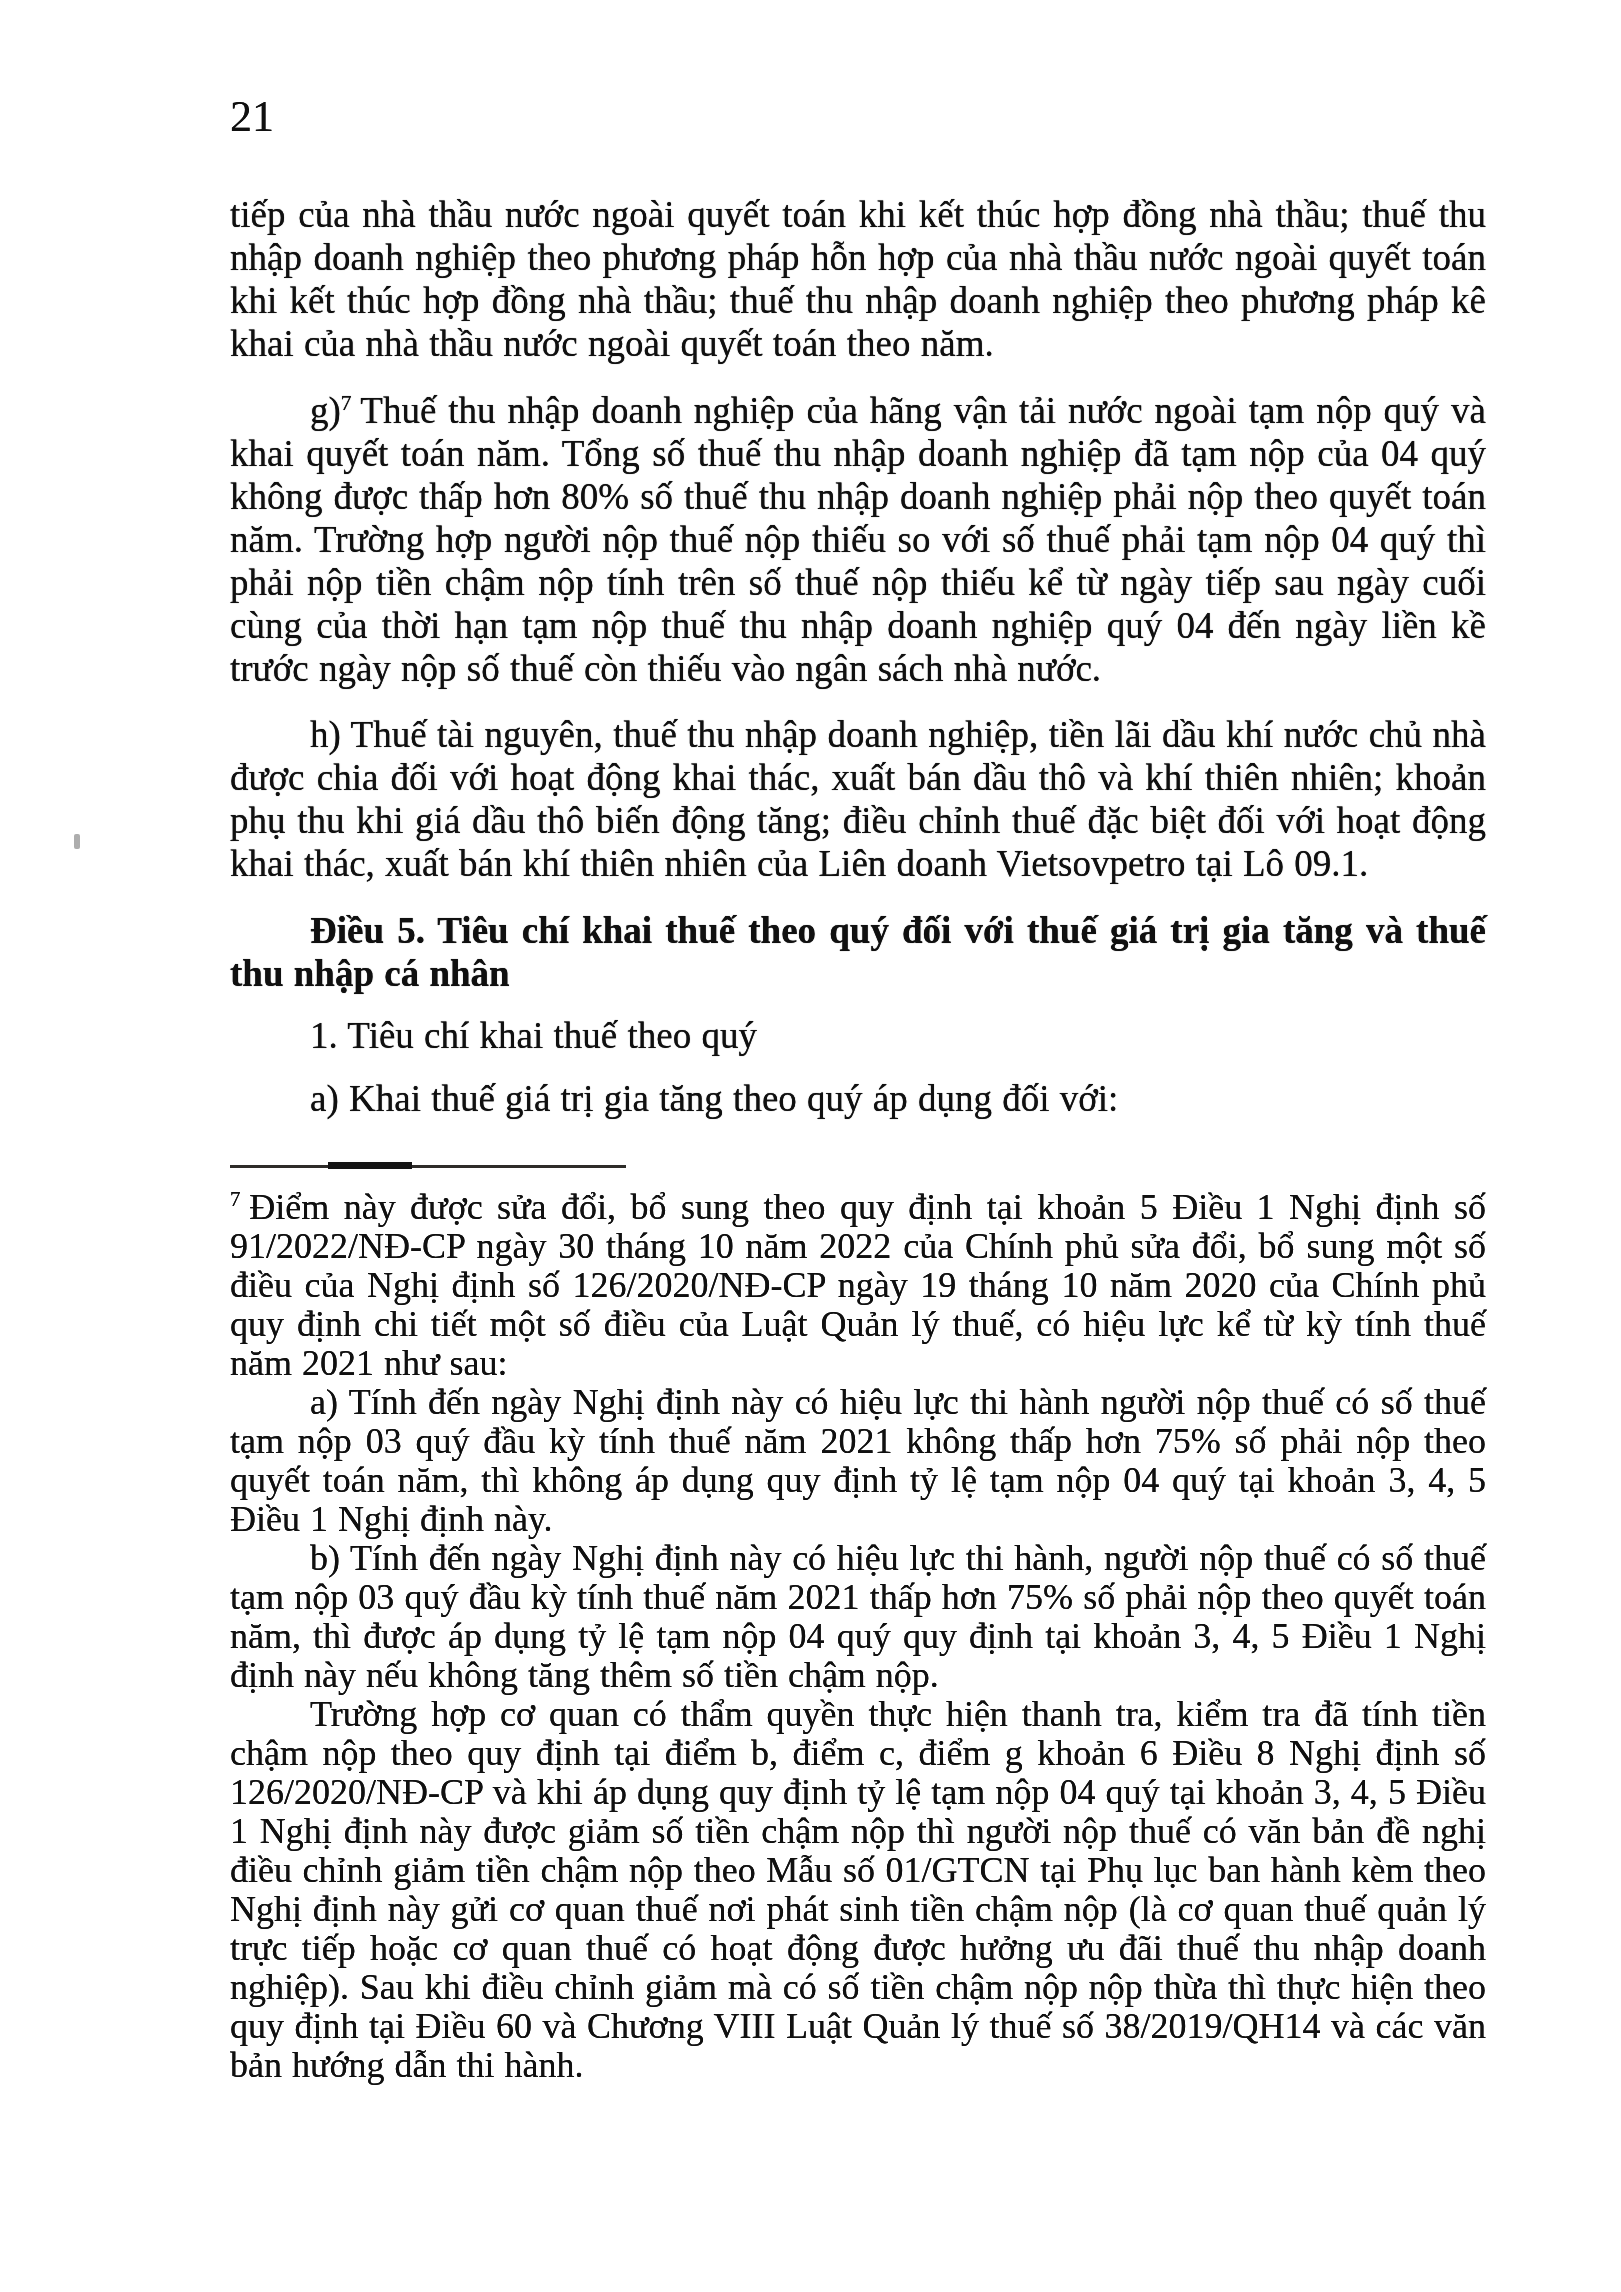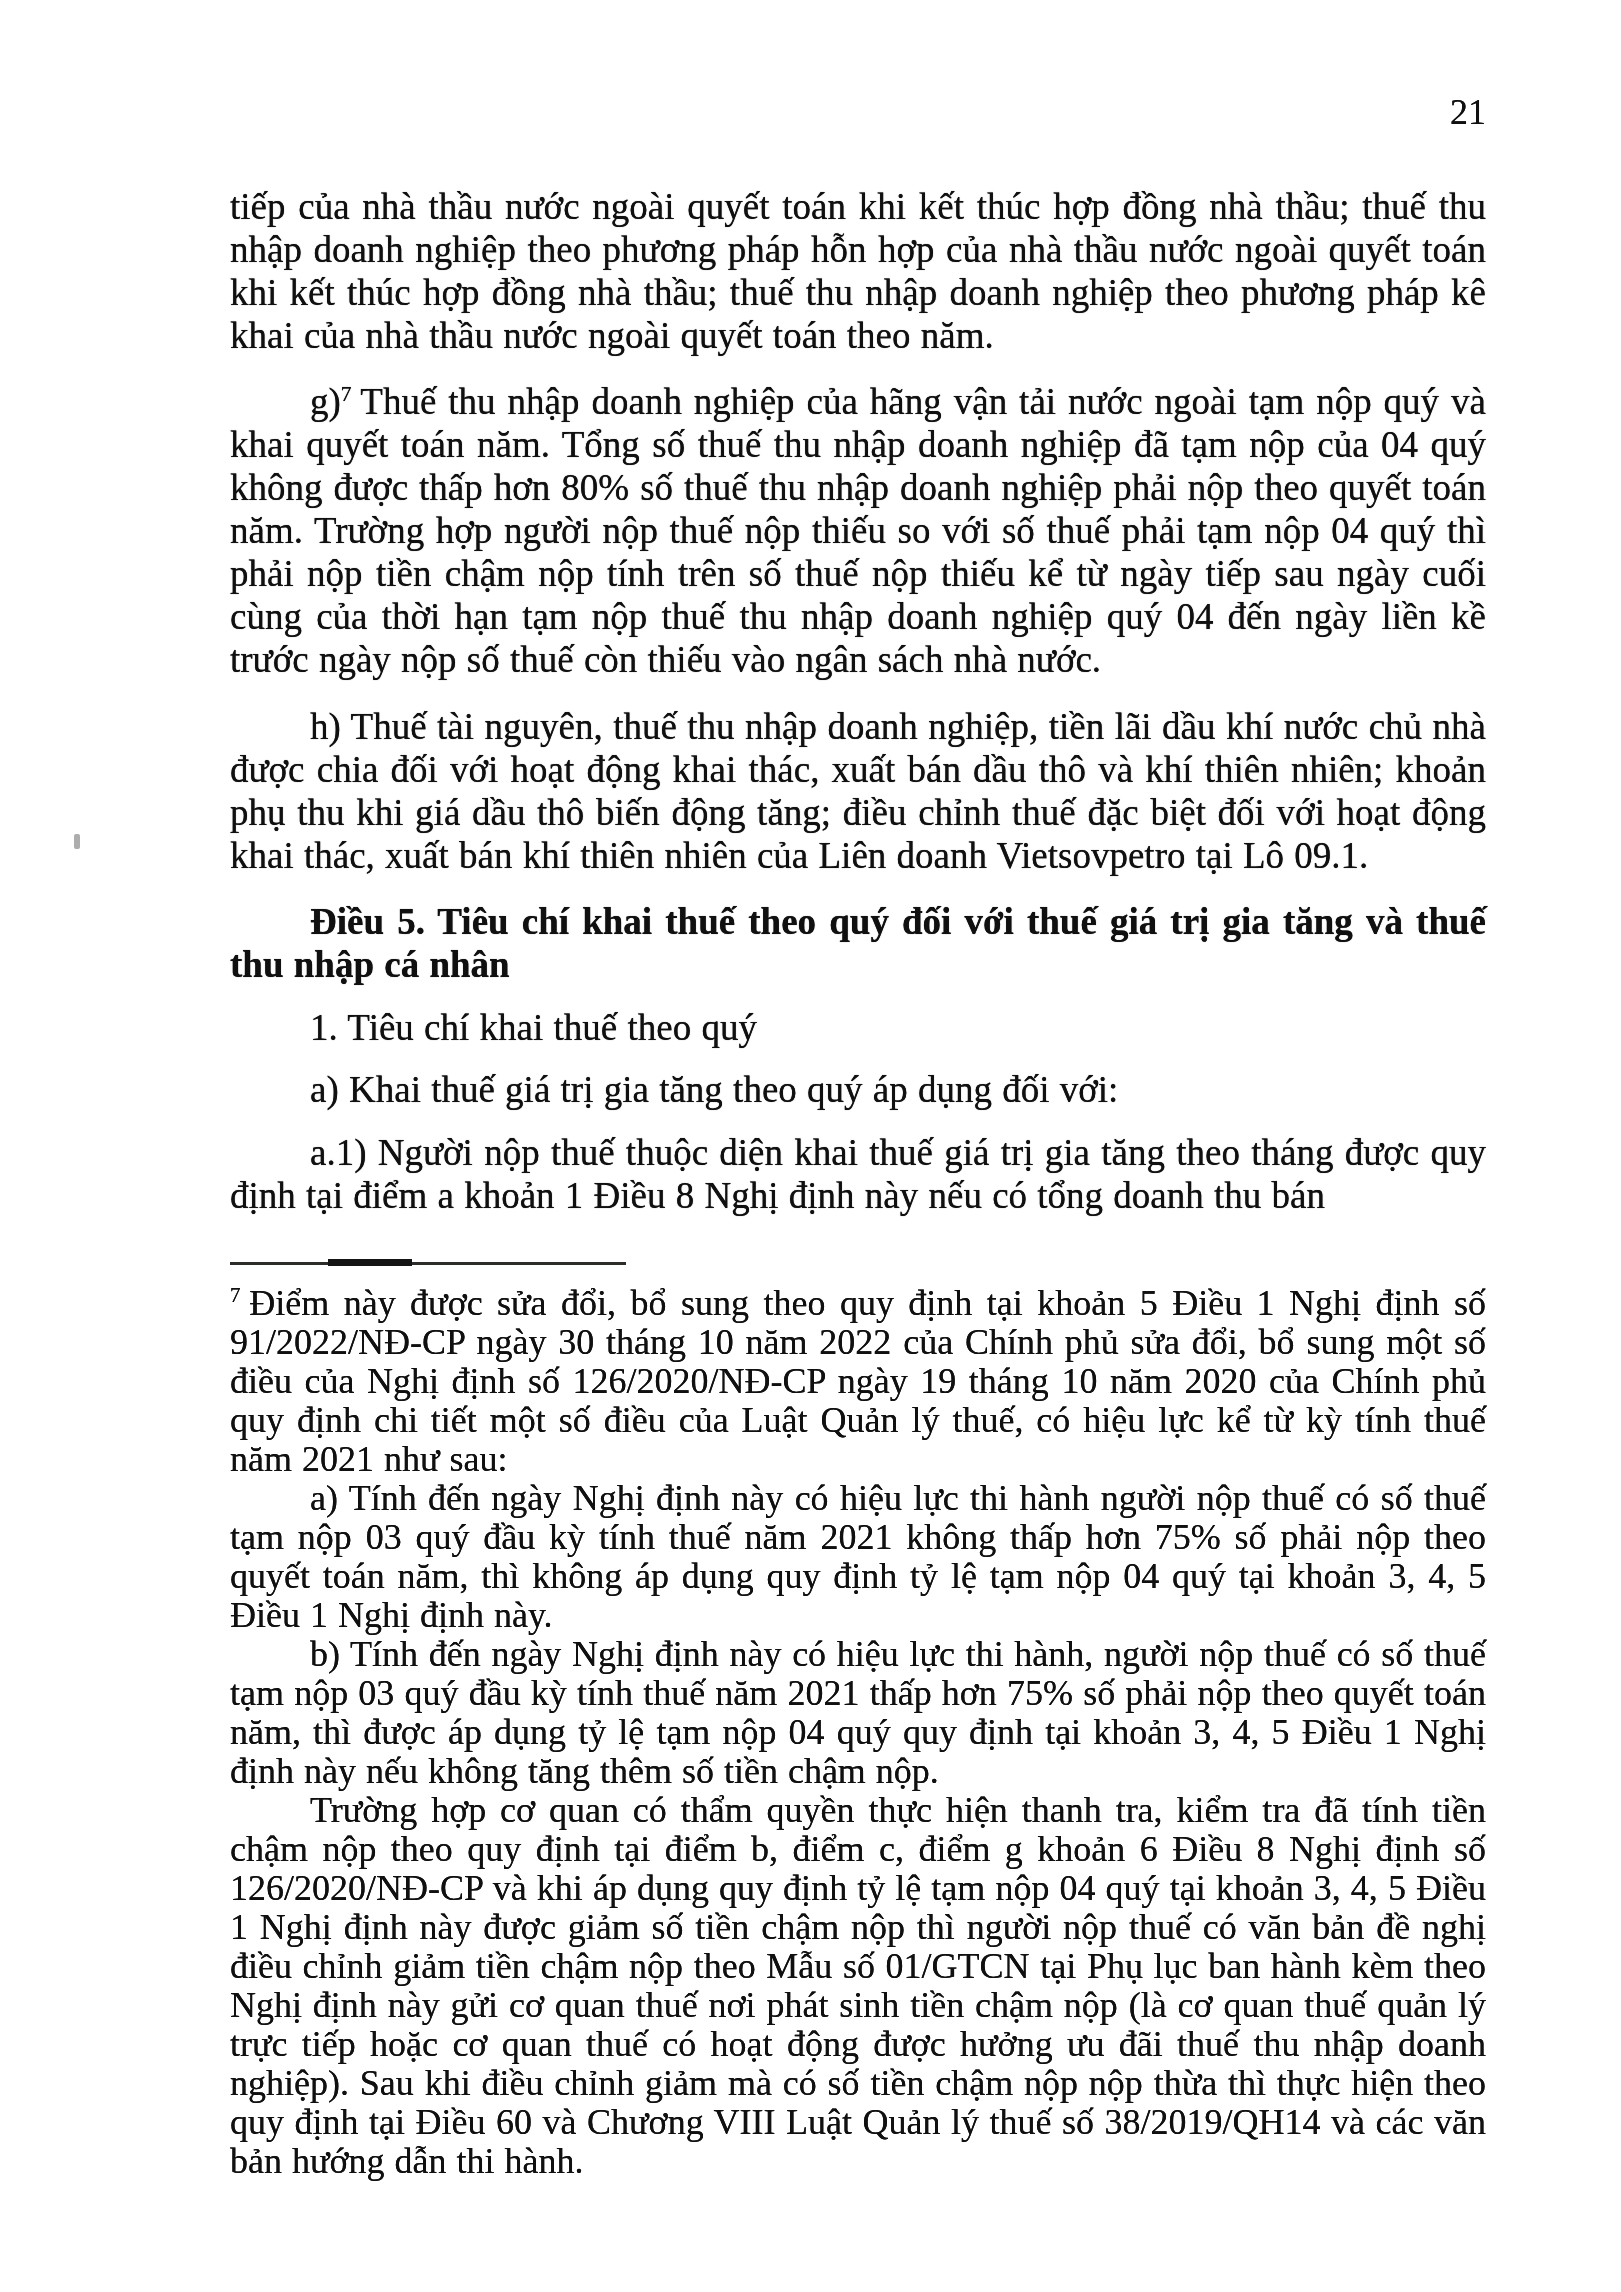--- a/index.html
+++ b/index.html
@@ -14,22 +14,22 @@
     box-sizing:border-box;
   }
   .content{
     position:absolute;
     left:230px;
     top:0;
     width:1256px;
   }
   .pageno{
     padding-top:93px;
-    text-align:right;
-    font-size:36px;
+    text-align:left;
+    font-size:44px;
     line-height:1.1;
     text-shadow:0 0 0.6px currentColor;
   }
   .bodytext{
     margin-top:52px;
   }
   p.para{
     font-size:37px;
     line-height:43px;
     text-align:justify;
@@ -103,21 +103,20 @@
       <p class="para indent italic"><span>g)</span><sup class="fnref">7</sup><span>Thuế thu nhập doanh nghiệp của hãng vận tải nước ngoài tạm nộp quý và khai quyết toán năm. Tổng số thuế thu nhập doanh nghiệp đã tạm nộp của 04 quý không được thấp hơn 80% số thuế thu nhập doanh nghiệp phải nộp theo quyết toán năm. Trường hợp người nộp thuế nộp thiếu so với số thuế phải tạm nộp 04 quý thì phải nộp tiền chậm nộp tính trên số thuế nộp thiếu kể từ ngày tiếp sau ngày cuối cùng của thời hạn tạm nộp thuế thu nhập doanh nghiệp quý 04 đến ngày liền kề trước ngày nộp số thuế còn thiếu vào ngân sách nhà nước.</span></p>
 
       <p class="para indent">h) Thuế tài nguyên, thuế thu nhập doanh nghiệp, tiền lãi dầu khí nước chủ nhà được chia đối với hoạt động khai thác, xuất bán dầu thô và khí thiên nhiên; khoản phụ thu khi giá dầu thô biến động tăng; điều chỉnh thuế đặc biệt đối với hoạt động khai thác, xuất bán khí thiên nhiên của Liên doanh Vietsovpetro tại Lô 09.1.</p>
 
       <p class="para indent bold tight">Điều 5. Tiêu chí khai thuế theo quý đối với thuế giá trị gia tăng và thuế thu nhập cá nhân</p>
 
       <p class="para indent tight">1. Tiêu chí khai thuế theo quý</p>
 
       <p class="para indent tight">a) Khai thuế giá trị gia tăng theo quý áp dụng đối với:</p>
 
-      <p class="para indent">a.1) Người nộp thuế thuộc diện khai thuế giá trị gia tăng theo tháng được quy định tại điểm a khoản 1 Điều 8 Nghị định này nếu có tổng doanh thu bán</p>
 
     </div>
 
     <div class="footnote-block">
 
       <div class="fnsep"></div>
 
       <p class="fn"><sup class="fnref">7</sup><span>Điểm này được sửa đổi, bổ sung theo quy định tại khoản 5 Điều 1 Nghị định số 91/2022/NĐ-CP ngày 30 tháng 10 năm 2022 của Chính phủ sửa đổi, bổ sung một số điều của Nghị định số 126/2020/NĐ-CP ngày 19 tháng 10 năm 2020 của Chính phủ quy định chi tiết một số điều của Luật Quản lý thuế, có hiệu lực kể từ kỳ tính thuế năm 2021 như sau:</span></p>
 
       <p class="fn indent">a) Tính đến ngày Nghị định này có hiệu lực thi hành người nộp thuế có số thuế tạm nộp 03 quý đầu kỳ tính thuế năm 2021 không thấp hơn 75% số phải nộp theo quyết toán năm, thì không áp dụng quy định tỷ lệ tạm nộp 04 quý tại khoản 3, 4, 5 Điều 1 Nghị định này.</p>

